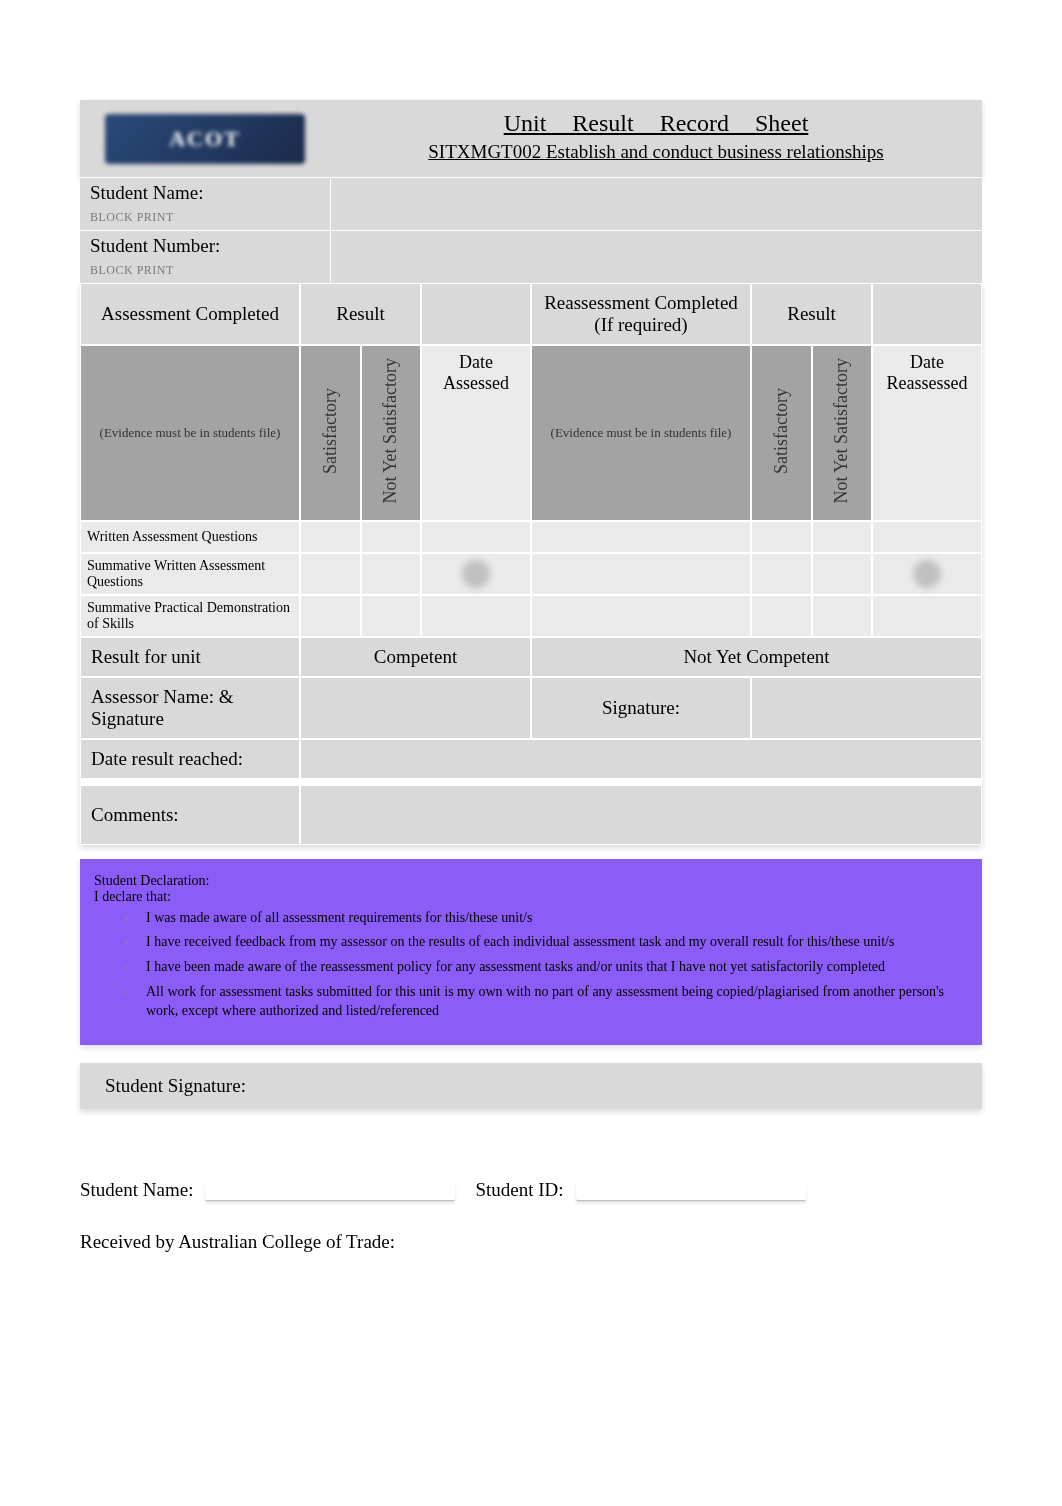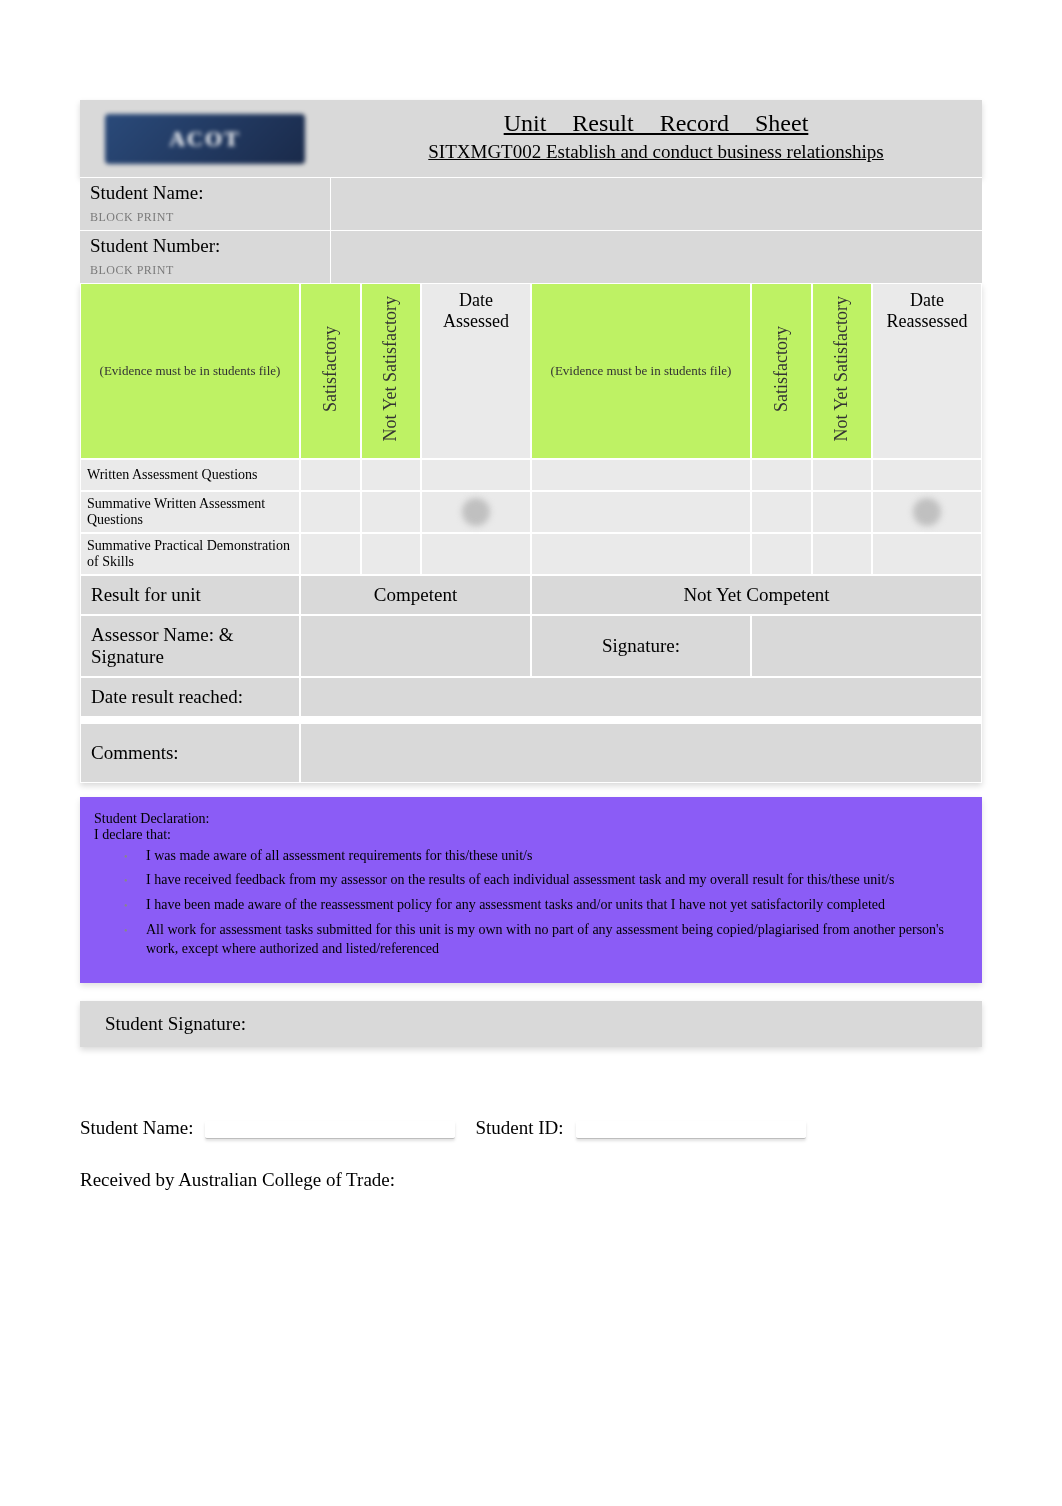--- a/index.html
+++ b/index.html
@@ -90,21 +90,21 @@
   .col-assess { width:200px; }
   .col-sat { width:55px; }
   .col-date { width:100px; }
   .hdr-top {
     background:#d9d9d9;
     font-size:19px;
     text-align:center;
     padding:8px 6px;
   }
   .hdr-sub {
-    background:#bef264;
+    background:#a3a3a3;
     font-size:13px;
     text-align:center;
     padding:6px 4px;
     color:#333;
     vertical-align:middle;
     height:162px;
   }
   .hdr-date {
     background:#eaeaea;
     font-size:18px;
@@ -229,20 +229,28 @@
       <col class="col-sat">
         <col class="col-sat">
         <col class="col-date">
       <col class="col-assess">
       <col class="col-sat">
         <col class="col-sat">
         <col class="col-date">
     </colgroup>
 
     <tbody>
+        <tr>
+      <th class="hdr-top">Assessment Completed</th>
+      <th class="hdr-top" colspan="2">Result</th>
+      <th class="hdr-top" rowspan="1"></th>
+      <th class="hdr-top">Reassessment Completed (If required)</th>
+      <th class="hdr-top" colspan="2">Result</th>
+      <th class="hdr-top"></th>
+    </tr>
 
     <tr>
       <th class="hdr-sub" style="text-align:center;">(Evidence must be in students file)</th>
       <th class="hdr-sub"><span class="vtext">Satisfactory</span></th>
       <th class="hdr-sub"><span class="vtext">Not Yet Satisfactory</span></th>
       <th class="hdr-date">Date Assessed</th>
       <th class="hdr-sub" style="text-align:center;">(Evidence must be in students file)</th>
       <th class="hdr-sub"><span class="vtext">Satisfactory</span></th>
       <th class="hdr-sub"><span class="vtext">Not Yet Satisfactory</span></th>
       <th class="hdr-date">Date Reassessed</th>

